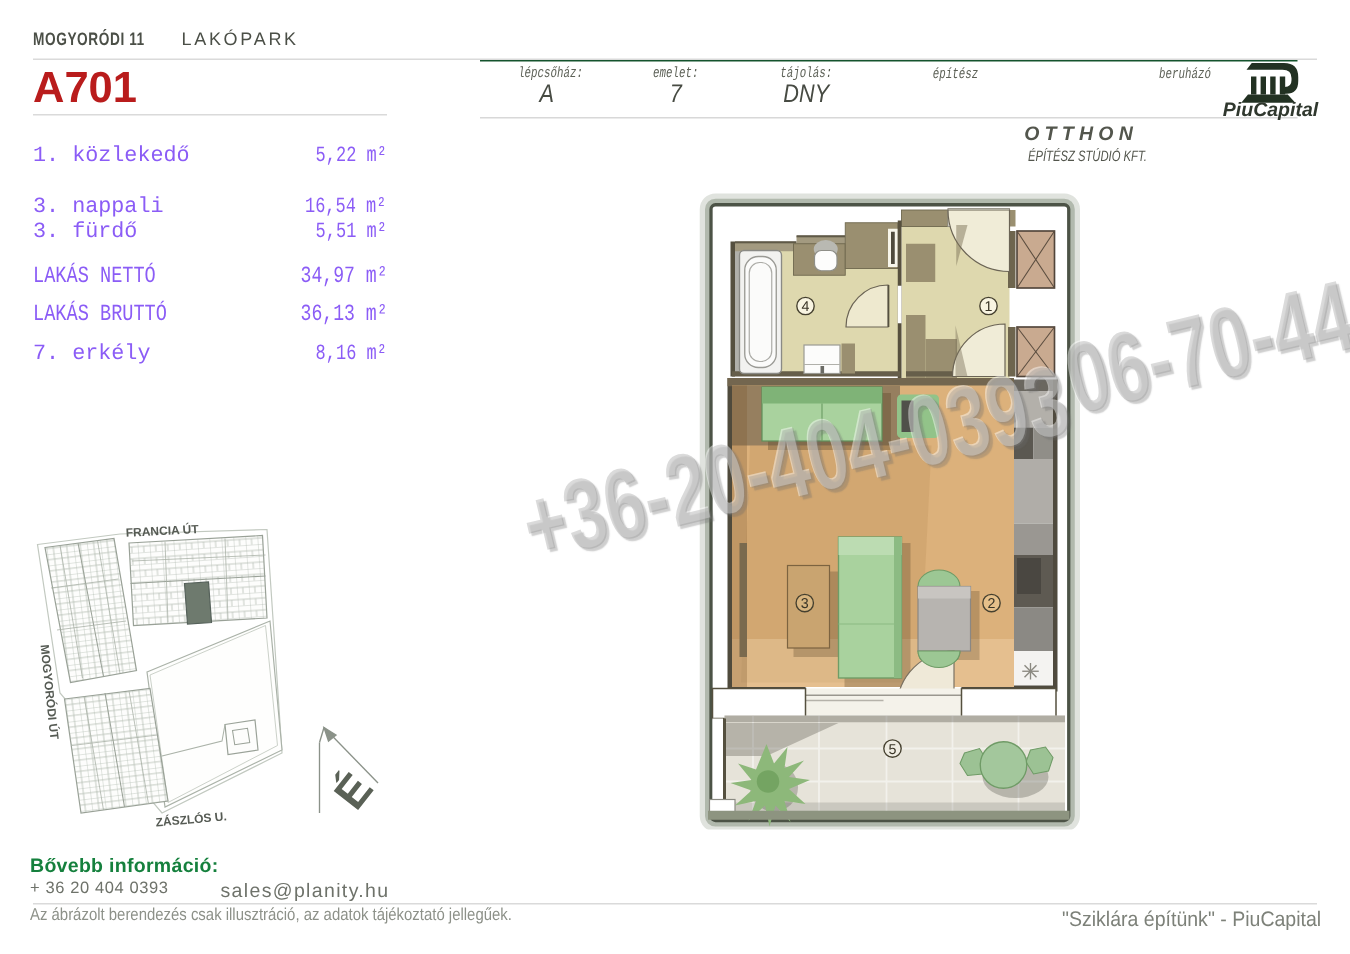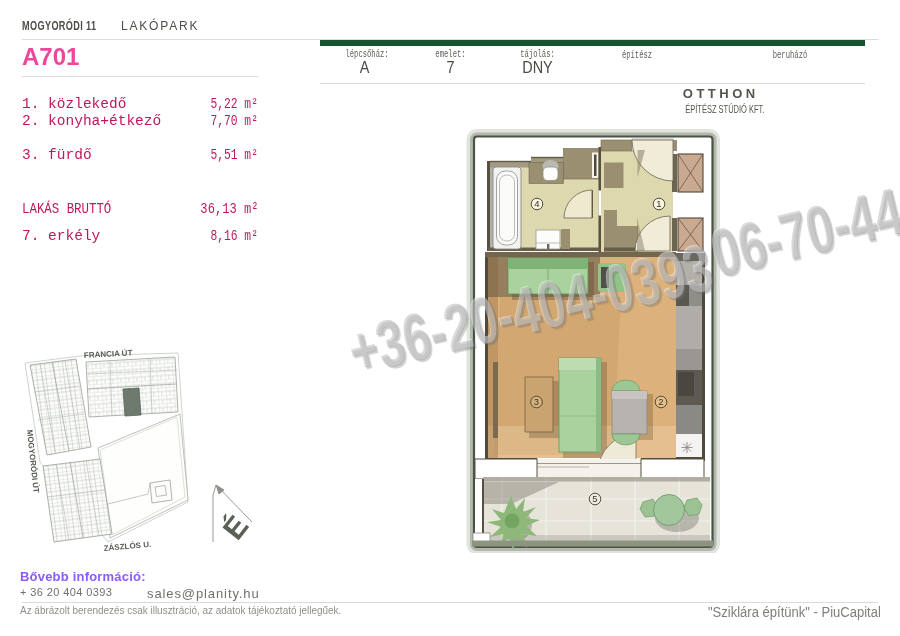--- a/index.html
+++ b/index.html
@@ -4,34 +4,34 @@
 <style>
   html,body{margin:0;padding:0;}
   body{width:900px;height:636px;position:relative;overflow:hidden;background:#fff;
        font-family:"Liberation Sans",sans-serif;}
   .abs{position:absolute;}
   
   #title{left:22px;top:19px;font-size:12px;color:#4b4f47;height:20px;}
   #title b{font-weight:bold;display:inline-block;transform:scaleX(0.76);transform-origin:left center;letter-spacing:0.5px;}
   #title span{position:absolute;left:99px;top:0;letter-spacing:1.8px;}
   .hline{height:1px;background:#dadada;}
-  #a701{left:22px;top:43px;font-size:24px;font-weight:bold;color:#ec4899;letter-spacing:0px;}
-  
-  #tbl{left:320px;top:40px;width:545px;height:37px;border-top:6px solid #14532d;border-bottom:1px solid #d8d8d8;}
+  #a701{left:22px;top:43px;font-size:29px;font-weight:bold;color:#b91c1c;letter-spacing:0px;}
+  
+  #tbl{left:320px;top:40px;width:545px;height:37px;border-top:1px solid #14532d;border-bottom:1px solid #d8d8d8;font-style:italic;}
   .lbl{font-family:"Liberation Mono",monospace;font-size:10px;color:#5c6056;transform:scaleX(0.72);transform-origin:center;white-space:pre;}
   .val{font-size:17px;color:#474b43;transform:scaleX(0.85);transform-origin:center;}
   .ctr{text-align:center;}
   
-  #rooms{left:22px;top:96px;width:236px;height:160px;font-family:"Liberation Mono",monospace;font-size:14.5px;color:#be185d;}
+  #rooms{left:22px;top:96px;width:236px;height:160px;font-family:"Liberation Mono",monospace;font-size:14.5px;color:#8b5cf6;}
   .rrow{position:absolute;left:0;width:236px;height:17px;line-height:17px;white-space:pre;}
   .rrow .rv{position:absolute;right:0;top:0;transform:scaleX(0.78);transform-origin:right center;}
   .big{font-size:15.5px;}
   .big span:first-child{display:inline-block;transform:scaleX(0.8);transform-origin:left center;}
   
-  #f1{left:20px;top:569px;font-size:13px;font-weight:bold;color:#8b5cf6;letter-spacing:0.2px;text-align:center;}
+  #f1{left:20px;top:569px;font-size:13px;font-weight:bold;color:#15803d;letter-spacing:0.2px;text-align:center;}
   #f2a{left:20px;top:586px;font-size:11px;color:#6e726a;letter-spacing:0.4px;}
   #f2b{left:147px;top:586px;font-size:13px;color:#6e726a;letter-spacing:0.9px;}
   #f3{left:20px;top:604px;font-size:11.5px;color:#8d9189;transform:scaleX(0.865);transform-origin:left center;}
   #f4{left:708px;top:604px;font-size:14px;color:#7d8179;transform:scaleX(0.93);transform-origin:left center;white-space:pre;}
   
   .wm{font-weight:bold;font-size:67px;line-height:66px;color:rgba(130,130,130,0.29);
       text-shadow:-1px -1px 0 rgba(255,255,255,0.45), 2px 2px 1px rgba(105,105,105,0.33);
       white-space:pre;transform-origin:0 50%;letter-spacing:0;}
 </style>
 </head>
@@ -47,26 +47,40 @@
     <div class="abs lbl ctr" style="left:104px;top:3px;width:53px;">emelet:</div>
     <div class="abs val ctr" style="left:104px;top:12px;width:53px;">7</div>
     <div class="abs lbl ctr" style="left:191px;top:3px;width:53px;">tájolás:</div>
     <div class="abs val ctr" style="left:191px;top:12px;width:53px;">DNY</div>
     <div class="abs lbl" style="left:296px;top:4px;">építész</div>
     <div class="abs" style="left:354px;top:4px;width:90px;text-align:center;margin-top:36px;">
       <div style="font-size:13px;letter-spacing:3.5px;color:#53564d;font-weight:bold;text-indent:3.5px;">OTTHON</div>
       <div style="font-size:10px;letter-spacing:0px;color:#53564d;transform:scaleX(0.75);margin-top:3px;white-space:nowrap;">ÉPÍTÉSZ STÚDIÓ KFT.</div>
     </div>
     <div class="abs lbl" style="left:446px;top:4px;">beruházó</div>
+    <div class="abs" style="left:491px;top:-2px;">
+      <svg width="76" height="42" viewBox="0 0 76 42">
+        <g fill="#223122">
+          <path d="M20,7.5 l3.5,-4.5 h21.5 q9.5,0 9.5,9.5 v2.5 q0,8.5 -8,8.5 h-3.5 v-4.5 h2.5 q4.5,0 4.5,-4.5 v-1.5 q0,-5.5 -6,-5.5 h-20.5 z"></path>
+          <rect x="23" y="12" width="3.6" height="12"></rect>
+          <rect x="29.4" y="12" width="3.6" height="12"></rect>
+          <rect x="35.8" y="12" width="3.6" height="12"></rect>
+          <rect x="42.2" y="12" width="3.6" height="12"></rect>
+          <path d="M21,24 h26.5 l5,5.5 h-36 z"></path>
+        </g>
+        <text x="36" y="38.5" font-size="13" font-weight="bold" fill="#30382e" text-anchor="middle" font-family="Liberation Sans">PiuCapital</text>
+      </svg>
+    </div>
   </div>
 
   <div class="abs" id="rooms">
     <div class="rrow" style="top:0px;"><span>1. közlekedő</span><span class="rv">5,22 m²</span></div>
-    <div class="rrow" style="top:17px;"><span>2. konyha+étkező</span><span class="rv">7,70 m²</span></div>
+    <div class="rrow" style="top:34px;"><span>3. nappali</span><span class="rv">16,54 m²</span></div>
     <div class="rrow" style="top:51px;"><span>3. fürdő</span><span class="rv">5,51 m²</span></div>
+    <div class="rrow big" style="top:80px;"><span>LAKÁS NETTÓ</span><span class="rv">34,97 m²</span></div>
     <div class="rrow big" style="top:105px;"><span>LAKÁS BRUTTÓ</span><span class="rv">36,13 m²</span></div>
     <div class="rrow" style="top:131.5px;"><span>7. erkély</span><span class="rv">8,16 m²</span></div>
   </div>
 
   <div class="abs" id="planwrap" style="left:461px;top:126px;width:263px;height:427px;">
     <svg width="263" height="427" viewBox="0 0 263 427" style="position:absolute;left:0;top:0;">
 
       <rect x="9" y="6.5" width="246.5" height="418.5" rx="7" fill="none" stroke="rgba(130,142,124,0.25)" stroke-width="7"></rect>
       <rect x="11" y="8.5" width="242.5" height="414.5" rx="5" fill="none" stroke="rgba(120,132,114,0.45)" stroke-width="4"></rect>
       <rect x="13" y="10.5" width="238.5" height="410.5" rx="3" fill="#ffffff" stroke="#4c5346" stroke-width="2.2"></rect>

